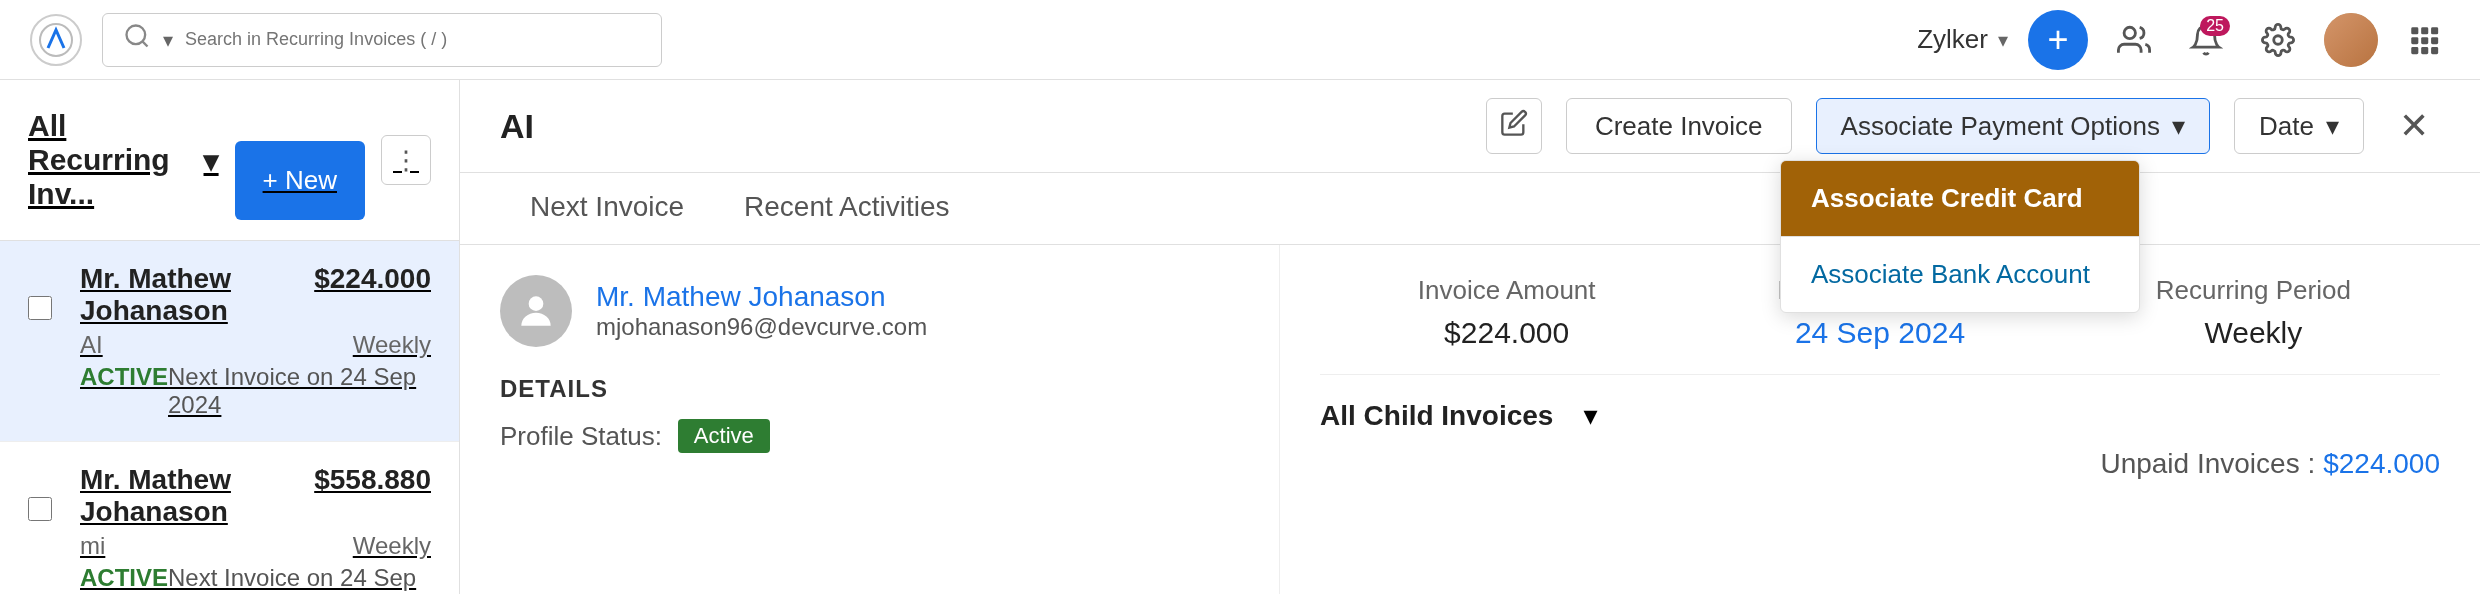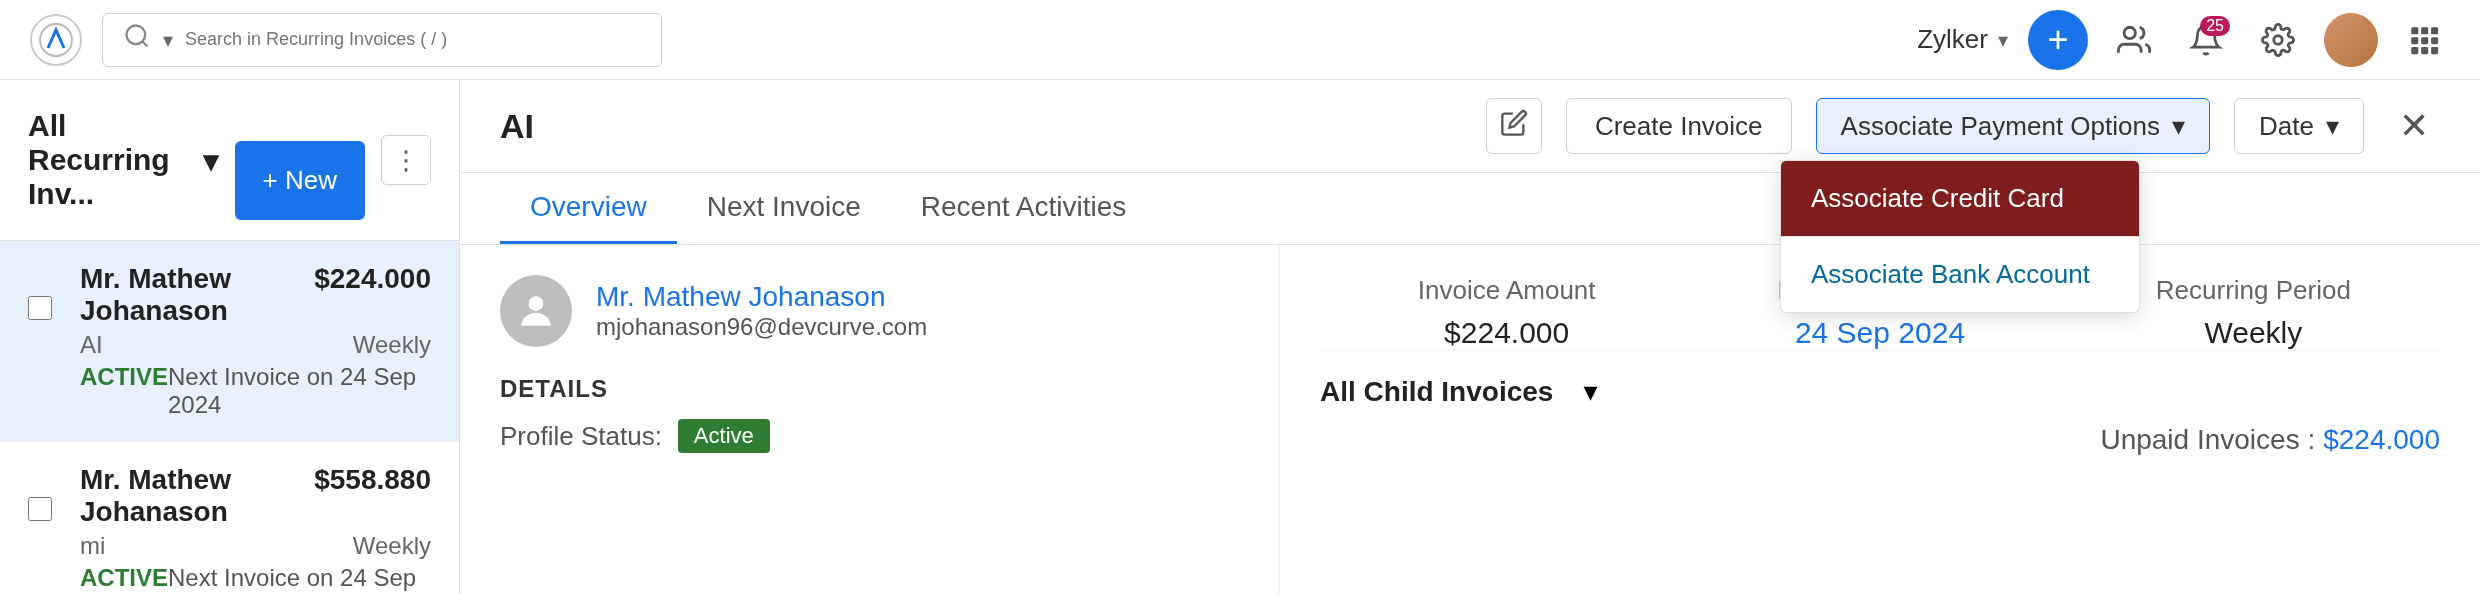--- a/index.html
+++ b/index.html
@@ -64,21 +64,21 @@
     .main-layout {
       display: flex;
       height: calc(594px - 80px);
     }
 
     
     .sidebar {
       width: 460px;
       background: #fff;
       border-right: 1px solid #e0e0e0;
-      display: flex; flex-direction: column;
+      display: flex; flex-direction: column; text-decoration: underline;
     }
     .sidebar-header {
       display: flex; align-items: center; padding: 20px 28px;
       border-bottom: 1px solid #e0e0e0; gap: 16px;
     }
     .sidebar-title {
       flex: 1; font-size: 30px; font-weight: 600; color: #222;
       display: flex; align-items: center; gap: 10px; cursor: pointer;
     }
     .new-btn {
@@ -199,21 +199,21 @@
       background: #2e7d32; color: #fff; border-radius: 4px;
       padding: 4px 16px; font-size: 22px;
     }
 
     
     .detail-right {
       flex: 1; padding: 30px 40px;
     }
     .invoice-summary {
       display: grid; grid-template-columns: 1fr 1fr 1fr;
-      gap: 0; border-bottom: 1px solid #eee; margin-bottom: 24px;
+      gap: 0; border-bottom: 1px solid #eee; padding-bottom: 24px; margin-bottom: 24px;
     }
     .summary-col { display: flex; flex-direction: column; align-items: center; gap: 10px; }
     .summary-label { font-size: 26px; color: #666; }
     .summary-value { font-size: 30px; color: #222; font-weight: 500; }
     .summary-value.blue { color: #1a73e8; }
     .child-invoices-row {
       display: flex; align-items: center; gap: 30px; margin-bottom: 16px;
     }
     .child-invoices-title { font-size: 28px; font-weight: 600; color: #222; cursor: pointer; }
     .unpaid-row {
@@ -233,22 +233,23 @@
       z-index: 100;
       overflow: hidden;
     }
     .dropdown-item {
       padding: 22px 30px;
       font-size: 26px;
       color: #0369a1;
       cursor: pointer;
     }
     .dropdown-item.highlighted {
-      background: #7f1d1d;
+      background: #a16207;
       color: #fff;
+      font-weight: bold;
     }
     .dropdown-divider { height: 1px; background: #e0e0e0; }
 
     
     .search-icon-svg { width: 28px; height: 28px; color: #888; }
     .chevron-down { font-size: 20px; color: #666; }
   </style>
 </head>
 <body>
 
@@ -382,21 +383,20 @@
       <button class="close-btn">✕</button>
     </div>
 
     <div class="dropdown-menu">
       <div class="dropdown-item highlighted">Associate Credit Card</div>
       <div class="dropdown-divider"></div>
       <div class="dropdown-item">Associate Bank Account</div>
     </div>
 
     <div class="detail-tabs">
-      <div class="tab active">Overview</div>
       <div class="tab">Next Invoice</div>
       <div class="tab">Recent Activities</div>
     </div>
 
     <div class="detail-content">
       <div class="detail-left">
         <div class="contact-row">
           <div class="contact-avatar">
             <svg width="44" height="44" viewBox="0 0 24 24" fill="#fff">
               <circle cx="12" cy="8" r="4"></circle>

